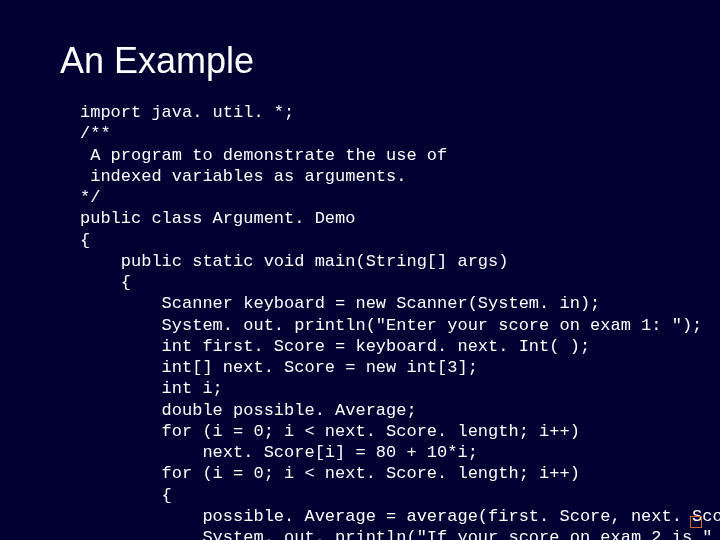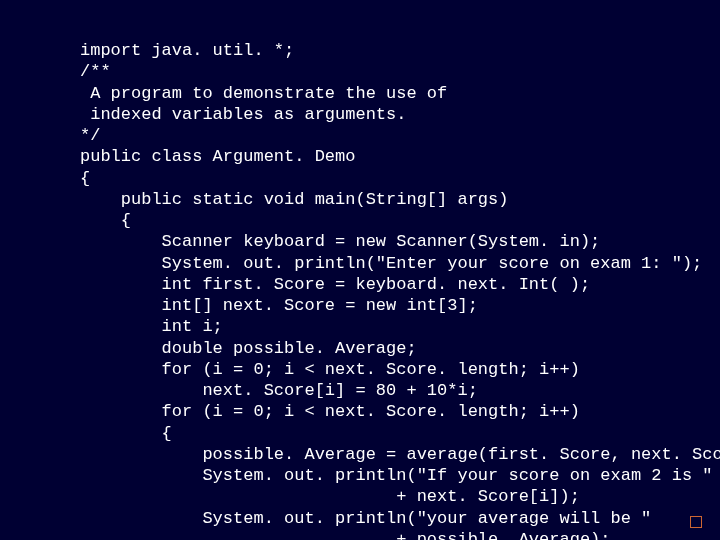--- a/index.html
+++ b/index.html
@@ -41,20 +41,21 @@
     width: 10px;
     height: 10px;
     border: 1px solid #cc6633;
     background: transparent;
   }
 </style>
 </head>
 <body>
 
 <div class="slide">
+  <h1 class="title">An Example</h1>
   <div class="code-block">import java. util. *;
 /**
  A program to demonstrate the use of
  indexed variables as arguments.
 */
 public class Argument. Demo
 {
     public static void main(String[] args)
     {
         Scanner keyboard = new Scanner(System. in);

